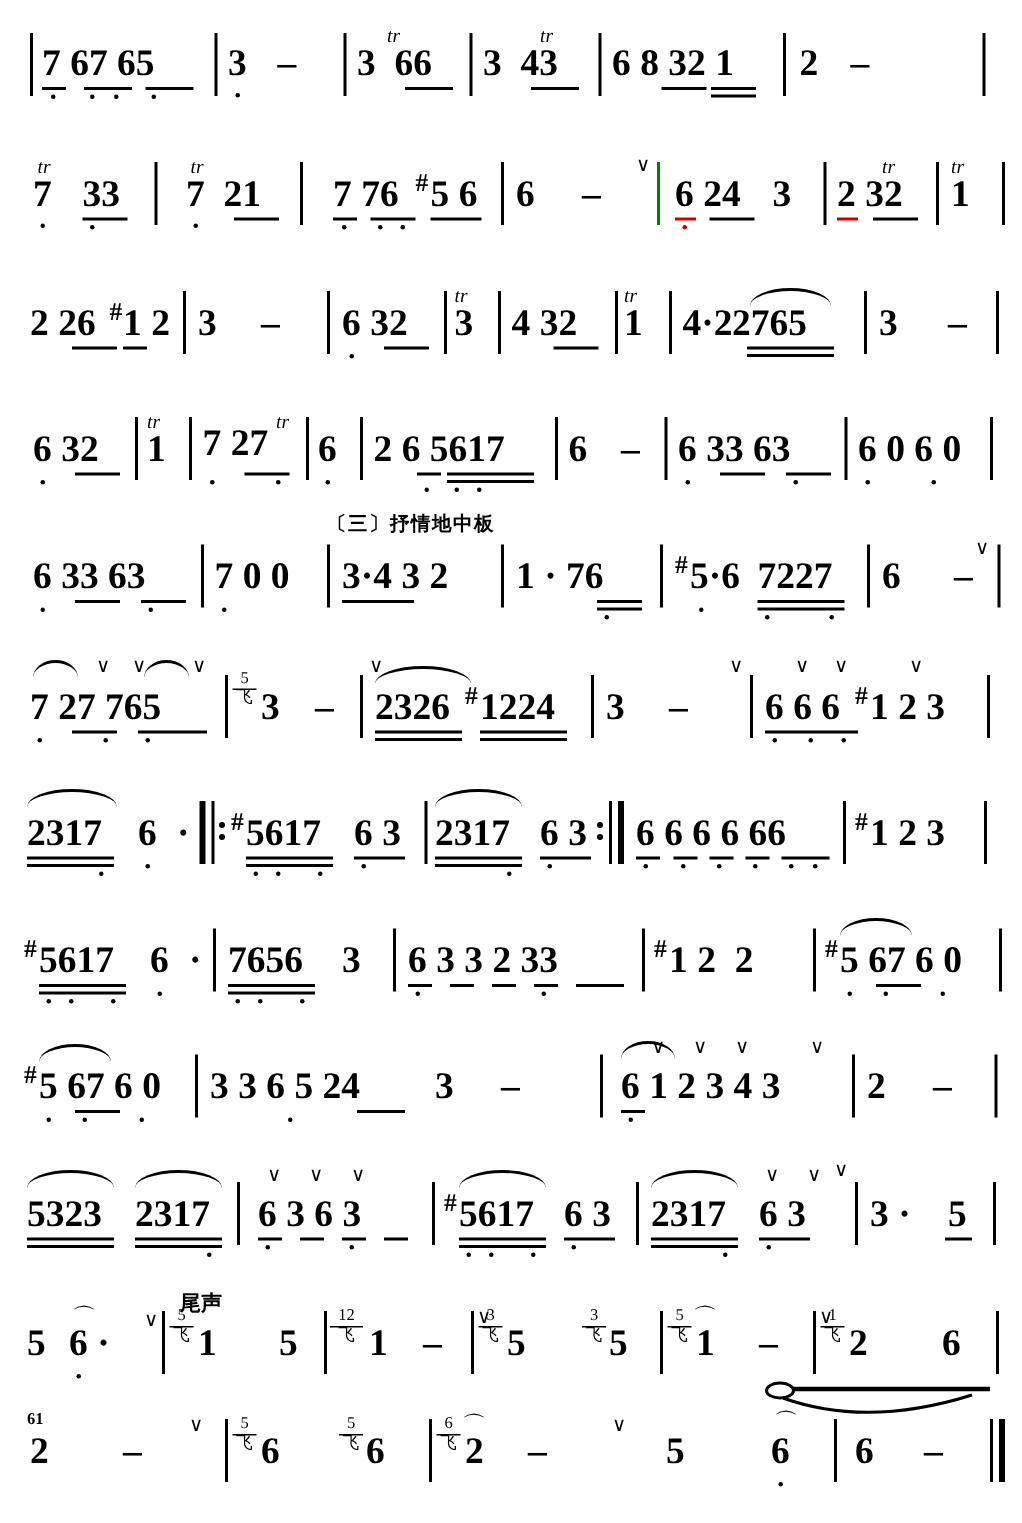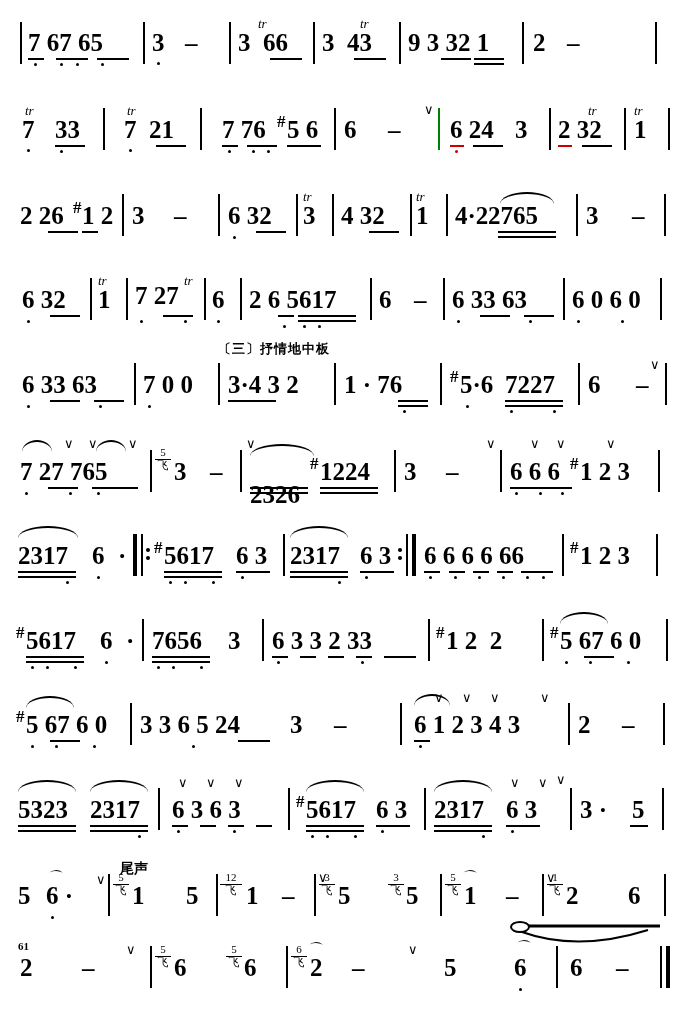--- a/index.html
+++ b/index.html
@@ -152,21 +152,21 @@
     <div class="tr" style="left:258px; top:16px;">tr</div>
     <div class="cell num" style="left:238px; top:30px;">3 &nbsp;66</div>
     <div class="underline" style="left:270px; top:58px; width:32px;"></div>
 
     <div class="bar" style="left:313px; top:22px; height:42px;"></div>
     <div class="tr" style="left:360px; top:16px;">tr</div>
     <div class="cell num" style="left:322px; top:30px;">3 &nbsp;43</div>
     <div class="underline" style="left:354px; top:58px; width:32px;"></div>
 
     <div class="bar" style="left:399px; top:22px; height:42px;"></div>
-    <div class="cell num" style="left:408px; top:30px;">9 3 32 1</div>
+    <div class="cell num" style="left:408px; top:30px;">6 8 32 1</div>
     <div class="underline" style="left:441px; top:58px; width:30px;"></div>
     <div class="underline" style="left:474px; top:58px; width:30px;"></div>
     <div class="underline" style="left:474px; top:63px; width:30px;"></div>
 
     <div class="bar" style="left:522px; top:22px; height:42px;"></div>
     <div class="cell num" style="left:533px; top:30px;">2</div>
     <div class="dash" style="left:567px; top:30px;">–</div>
     <div class="bar" style="left:655px; top:22px; height:42px;"></div>
   </div>
 
@@ -365,21 +365,21 @@
     <div class="frac" style="left:155px; top:447px; width:16px;">
       <span class="top">5</span>
         <span class="bot">飞</span>
     </div>
     <div class="cell num" style="left:174px; top:459px;">3</div>
     <div class="dash" style="left:210px; top:459px;">–</div>
 
     <div class="vmark" style="left:246px; top:436px;">∨</div>
     <div class="bar" style="left:240px; top:450px; height:42px;"></div>
     <div class="slur" style="left:250px; top:444px; width:64px;"></div>
-    <div class="cell num" style="left:250px; top:482px;">2326</div>
+    <div class="cell num" style="left:250px; top:459px;">2326</div>
     <div class="sharp" style="left:310px; top:454px;">#</div>
     <div class="cell num" style="left:320px; top:459px;">1224</div>
     <div class="underline" style="left:250px; top:487px; width:58px;"></div>
     <div class="underline" style="left:250px; top:492px; width:58px;"></div>
     <div class="underline" style="left:320px; top:487px; width:58px;"></div>
     <div class="underline" style="left:320px; top:492px; width:58px;"></div>
 
     <div class="bar" style="left:394px; top:450px; height:42px;"></div>
     <div class="cell num" style="left:404px; top:459px;">3</div>
     <div class="dash" style="left:446px; top:459px;">–</div>

